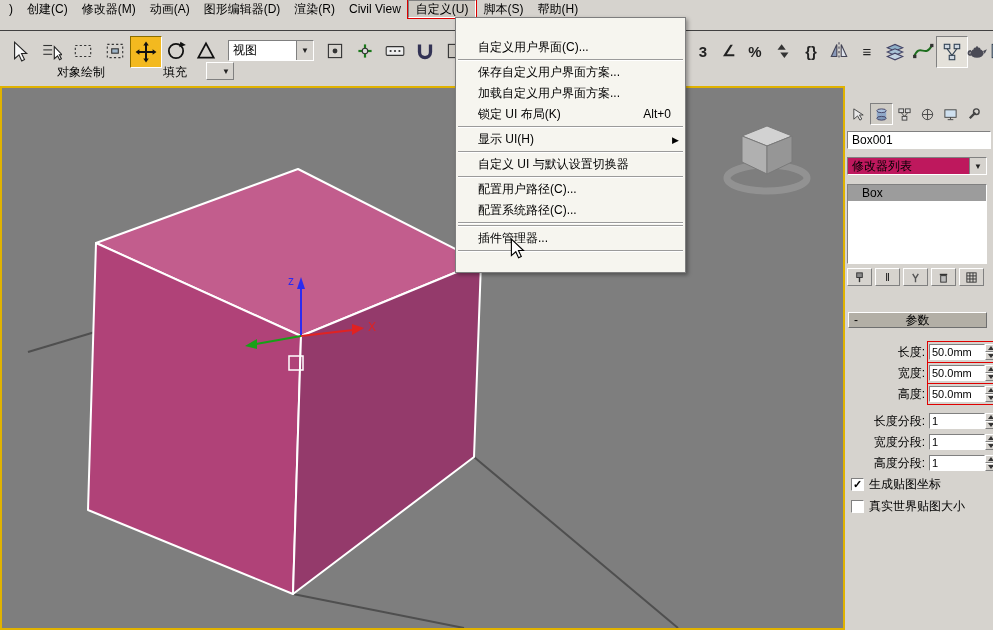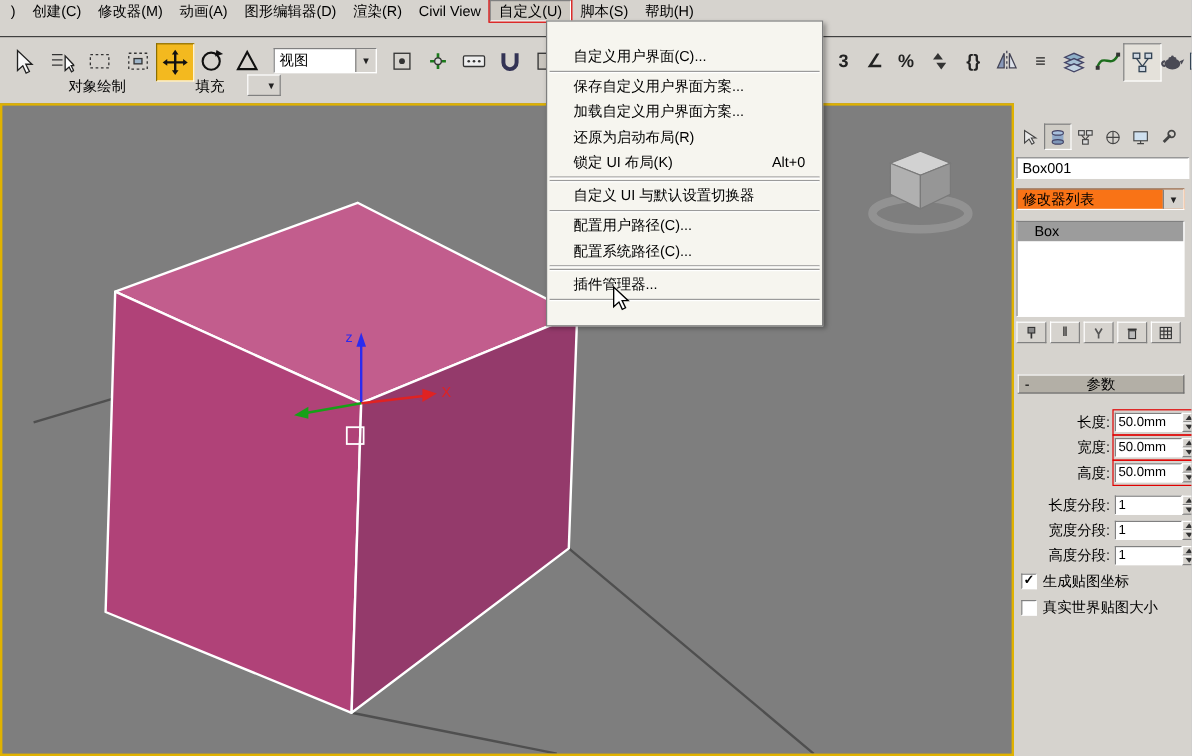--- a/index.html
+++ b/index.html
@@ -37,21 +37,21 @@
   .mi.hl{background:#2f63c4;color:#fff;}
   .mi .rn{position:absolute;left:1px;top:1px;width:108px;height:17px;border:1px solid #e00000;}
   .msep{height:0;border-top:1px solid #9b9b9b;border-bottom:1px solid #fff;margin:1px 2px;}
   
   .cpanel{position:absolute;left:845px;top:100px;width:148px;height:530px;background:#d6d3ce;}
   .tabs{position:absolute;left:2px;top:3px;display:flex;}
   .tab{width:23px;height:22px;display:flex;align-items:center;justify-content:center;border:1px solid transparent;box-sizing:border-box;}
   .tab svg{width:15px;height:15px;}
   .tab.active{border:1px solid;border-color:#808080 #fff #fff #808080;background:#cfccc5;}
   .namefield{position:absolute;left:2px;top:31px;width:138px;height:16px;background:#fff;border:1px solid;border-color:#808080 #fff #fff #808080;line-height:16px;padding-left:4px;}
-  .modcombo{position:absolute;left:2px;top:57px;width:140px;height:18px;background:#f97316;border:1px solid;border-color:#808080 #fff #fff #808080;display:flex;box-sizing:border-box;}
+  .modcombo{position:absolute;left:2px;top:57px;width:140px;height:18px;background:#be185d;border:1px solid;border-color:#808080 #fff #fff #808080;display:flex;box-sizing:border-box;}
   .modcombo .combo-txt{line-height:16px;}
   .stack{position:absolute;left:2px;top:84px;width:140px;height:80px;background:#fff;border:1px solid;border-color:#808080 #fff #fff #808080;box-sizing:border-box;}
   .stack-item{height:16px;line-height:16px;padding-left:14px;background:#9c9c9c;}
   .modbtns{position:absolute;left:2px;top:168px;width:142px;height:20px;display:flex;gap:3px;}
   .mbtn{width:25px;height:18px;background:#d6d3ce;border:1px solid;border-color:#fff #808080 #808080 #fff;display:flex;align-items:center;justify-content:center;box-sizing:border-box;font-size:11px;}
   .mbtn svg{width:13px;height:13px;}
   .rollout{position:absolute;left:3px;top:212px;width:139px;height:16px;background:#b3afa6;border:1px solid;border-color:#fff #6f6f6f #6f6f6f #fff;text-align:center;line-height:14px;box-sizing:border-box;}
   .rollout .minus{position:absolute;left:5px;top:0;}
   .prow{position:absolute;left:16px;width:168px;height:19px;}
   .plabel{position:absolute;left:0;width:64px;text-align:right;line-height:18px;white-space:nowrap;}
@@ -276,23 +276,23 @@
       <polygon points="40,22 65,32 65,60 40,48" fill="#b0b0b0" stroke="#7a7a7a"></polygon>
       <polygon points="65,32 90,22 90,48 65,60" fill="#969696" stroke="#7a7a7a"></polygon>
     </svg>
   </div>
 
   <div class="ctxmenu">
     <div class="mi"><span>自定义用户界面(C)...</span></div>
     <div class="msep"></div>
     <div class="mi"><span>保存自定义用户界面方案...</span></div>
     <div class="mi"><span>加载自定义用户界面方案...</span></div>
-    <div class="mi"><span>还原为启动布局(R)</span></div>
     <div class="mi"><span>锁定 UI 布局(K)</span><span class="sc">Alt+0</span></div>
     <div class="msep"></div>
+    <div class="mi"><span>显示 UI(H)</span><span class="sub">▶</span></div>
     <div class="msep"></div>
     <div class="mi"><span>自定义 UI 与默认设置切换器</span></div>
     <div class="msep"></div>
     <div class="mi"><span>配置用户路径(C)...</span></div>
     <div class="mi"><span>配置系统路径(C)...</span></div>
     <div class="msep"></div>
     <div class="msep"></div>
     <div class="mi"><span>插件管理器...</span></div>
     <div class="msep"></div>
   </div>

